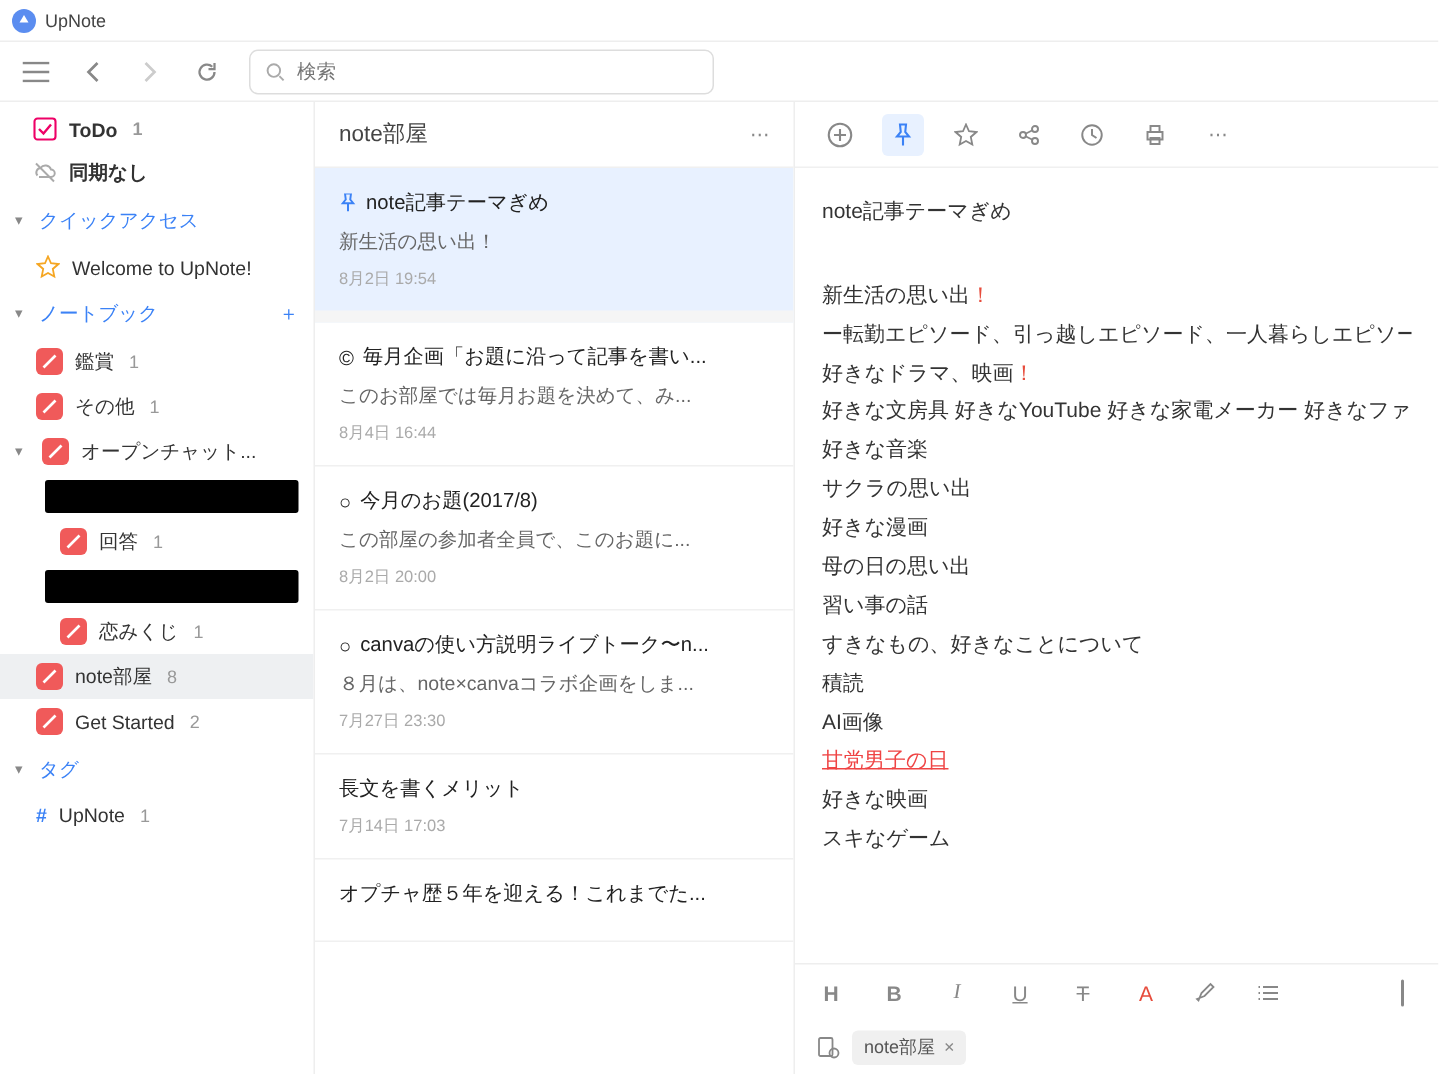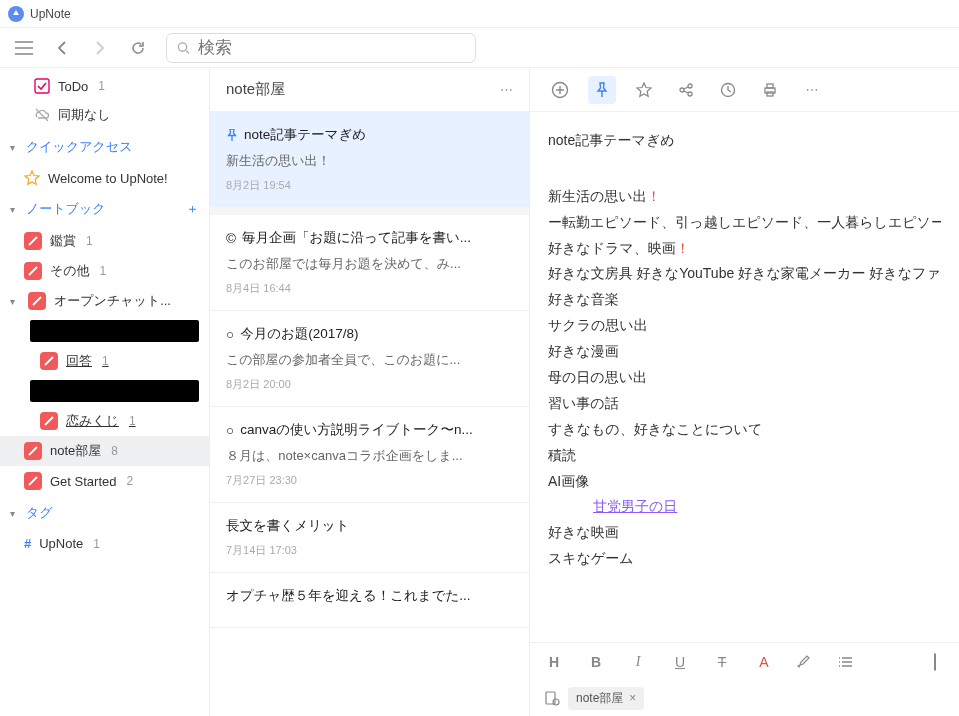--- a/index.html
+++ b/index.html
@@ -4,28 +4,28 @@
 <style>
 * { margin: 0; padding: 0; box-sizing: border-box; font-family: -apple-system, BlinkMacSystemFont, "Segoe UI", "Hiragino Sans", "Hiragino Kaku Gothic ProN", Meiryo, sans-serif; }
 body { width: 959px; height: 716px; overflow: hidden; background: #fff; color: #333; font-size: 13px; }
 .titlebar { height: 28px; display: flex; align-items: center; padding: 0 8px; border-bottom: 1px solid #eee; gap: 6px; }
 .titlebar .logo { width: 16px; height: 16px; border-radius: 50%; background: #5b8df0; display: flex; align-items: center; justify-content: center; }
 .titlebar .logo svg { width: 10px; height: 10px; }
 .titlebar .title { font-size: 12px; color: #444; }
 .toolbar { height: 40px; display: flex; align-items: center; padding: 0 10px; gap: 10px; border-bottom: 1px solid #eee; }
 .toolbar .icon-btn { width: 28px; height: 28px; display: flex; align-items: center; justify-content: center; color: #777; cursor: pointer; border-radius: 4px; }
 .search { flex: 0 0 310px; height: 30px; border: 1px solid #ddd; border-radius: 6px; display: flex; align-items: center; padding: 0 10px; gap: 8px; color: #888; margin-left: 4px; }
-.search input { border: none; outline: none; font-size: 17px; width: 100%; }
+.search input { border: none; outline: none; font-size: 13px; width: 100%; }
 .main { display: flex; height: calc(716px - 28px - 40px); }
 .sidebar { width: 210px; border-right: 1px solid #eee; overflow-y: auto; padding-top: 4px; }
 .sb-item { display: flex; align-items: center; padding: 6px 10px 6px 30px; gap: 8px; cursor: pointer; font-size: 13px; color: #333; }
 .sb-item.lvl0 { padding-left: 10px; }
 .sb-item.lvl1 { padding-left: 24px; }
-.sb-item.lvl2 { padding-left: 34px; }
-.sb-item.lvl3 { padding-left: 40px; text-decoration: underline; }
+.sb-item.lvl2 { padding-left: 22px; font-weight: bold; }
+.sb-item.lvl3 { padding-left: 40px; }
 .sb-item.selected { background: #eef0f2; }
 .sb-section { display: flex; align-items: center; padding: 8px 10px; gap: 6px; color: #3b82f6; font-size: 13px; cursor: pointer; }
 .sb-section .plus { margin-left: auto; color: #3b82f6; }
 .chev { width: 10px; color: #888; font-size: 10px; }
 .nb-icon { width: 18px; height: 18px; border-radius: 4px; background: #f05a5a; display: flex; align-items: center; justify-content: center; }
 .nb-icon svg { width: 10px; height: 10px; }
 .count { color: #999; font-size: 12px; margin-left: 2px; }
 .redact { background: #000; height: 22px; margin: 4px 10px 4px 30px; border-radius: 2px; }
 .notelist { width: 320px; border-right: 1px solid #eee; display: flex; flex-direction: column; position: relative; }
 .nl-header { height: 44px; display: flex; align-items: center; padding: 0 16px; border-bottom: 1px solid #f0f0f0; }
@@ -40,21 +40,21 @@
 .note-card .nt-title { display: flex; align-items: center; gap: 6px; font-size: 13.5px; color: #222; font-weight: 500; margin-bottom: 8px; white-space: nowrap; overflow: hidden; text-overflow: ellipsis; }
 .note-card .nt-preview { font-size: 13px; color: #666; margin-bottom: 8px; white-space: nowrap; overflow: hidden; text-overflow: ellipsis; }
 .note-card .nt-date { font-size: 11px; color: #aaa; }
 .editor { flex: 1; display: flex; flex-direction: column; min-width: 0; }
 .ed-toolbar { height: 44px; display: flex; align-items: center; padding: 0 16px; gap: 14px; border-bottom: 1px solid #f0f0f0; }
 .ed-toolbar .tb-btn { width: 28px; height: 28px; display: flex; align-items: center; justify-content: center; color: #888; cursor: pointer; border-radius: 4px; }
 .ed-toolbar .tb-btn.active { background: #e8f1ff; color: #3b82f6; }
 .ed-content { flex: 1; padding: 16px 18px; overflow-y: auto; font-size: 14px; line-height: 1.85; color: #333; }
 .ed-content .line { white-space: nowrap; overflow: hidden; }
 .ed-content .excl { color: #e74c3c; }
-.ed-content a { color: #8b5cf6; text-decoration: underline; margin-left: 45px; }
+.ed-content a { color: #ef4444; text-decoration: underline; }
 .ed-format { height: 38px; border-top: 1px solid #eee; display: flex; align-items: center; padding: 0 14px; gap: 22px; color: #888; }
 .ed-format .fbtn { width: 20px; text-align: center; cursor: pointer; font-size: 14px; }
 .ed-format .fbtn.h { font-weight: 600; }
 .ed-format .fbtn.b { font-weight: 700; }
 .ed-format .fbtn.i { font-style: italic; font-family: serif; }
 .ed-format .fbtn.u { text-decoration: underline; }
 .ed-format .fbtn.s { text-decoration: line-through; }
 .ed-format .sq { width: 16px; height: 16px; border: 1.5px solid #888; border-radius: 3px; }
 .ed-tags { height: 36px; display: flex; align-items: center; padding: 0 14px; gap: 8px; }
 .ed-tags .tag-chip { background: #f0f0f0; border-radius: 4px; padding: 3px 8px; font-size: 12px; color: #555; display: flex; align-items: center; gap: 6px; }

